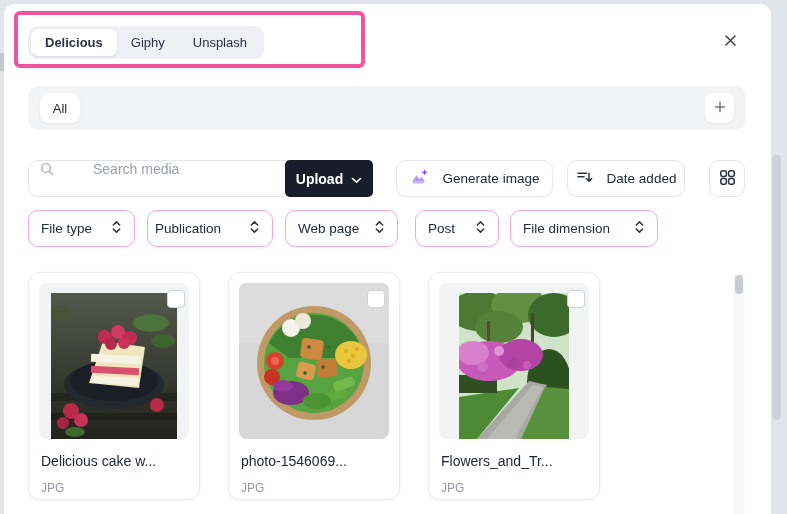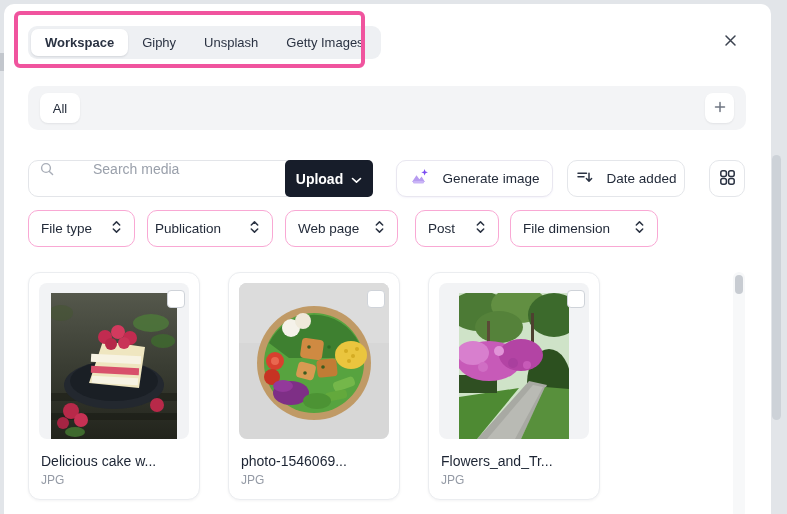--- a/index.html
+++ b/index.html
@@ -102,41 +102,40 @@
   }
   .thumb svg { display:block; }
   .checkbox {
     position:absolute; top:17px; right:14px; width:18px; height:18px;
     background:#ffffff; border:1px solid #cfd3d9; border-radius:4px; cursor:pointer; z-index:3;
   }
   .card-title {
     position:absolute; left:12px; top:180px; right:10px; font-size:14px; font-weight:500; color:#1c2433;
     white-space:nowrap; overflow:hidden;
   }
-  .card-type { position:absolute; left:12px; top:200px; font-size:12px; color:#949aa5; }
+  .card-type { position:absolute; left:12px; top:208px; font-size:12px; color:#949aa5; }
 
   
   .grid-scroll {
     position:absolute; left:729px; top:268px; width:12px; height:246px;
     background:#f7f8f9; border-radius:6px;
   }
   .grid-scroll-thumb { position:absolute; left:2px; top:3px; width:8px; height:19px; background:#c8ccd2; border-radius:4px; }
 </style>
 </head>
 <body>
 
 <div class="modal">
 
   <div class="annotation"></div>
 
   <div class="seg">
-    <div class="seg-tab selected">Workspace</div>
+    <div class="seg-tab selected">Delicious</div>
     <div class="seg-tab">Giphy</div>
     <div class="seg-tab">Unsplash</div>
-    <div class="seg-tab">Getty Images</div>
   </div>
 
   <div class="close-btn">
     <span class="icon">
       <svg width="15" height="15" viewBox="0 0 15 15">
           <path d="M3 3 L12 12 M12 3 L3 12" stroke="#3c4350" stroke-width="1.5" stroke-linecap="round"></path>
         </svg>
     </span>
   </div>
 

